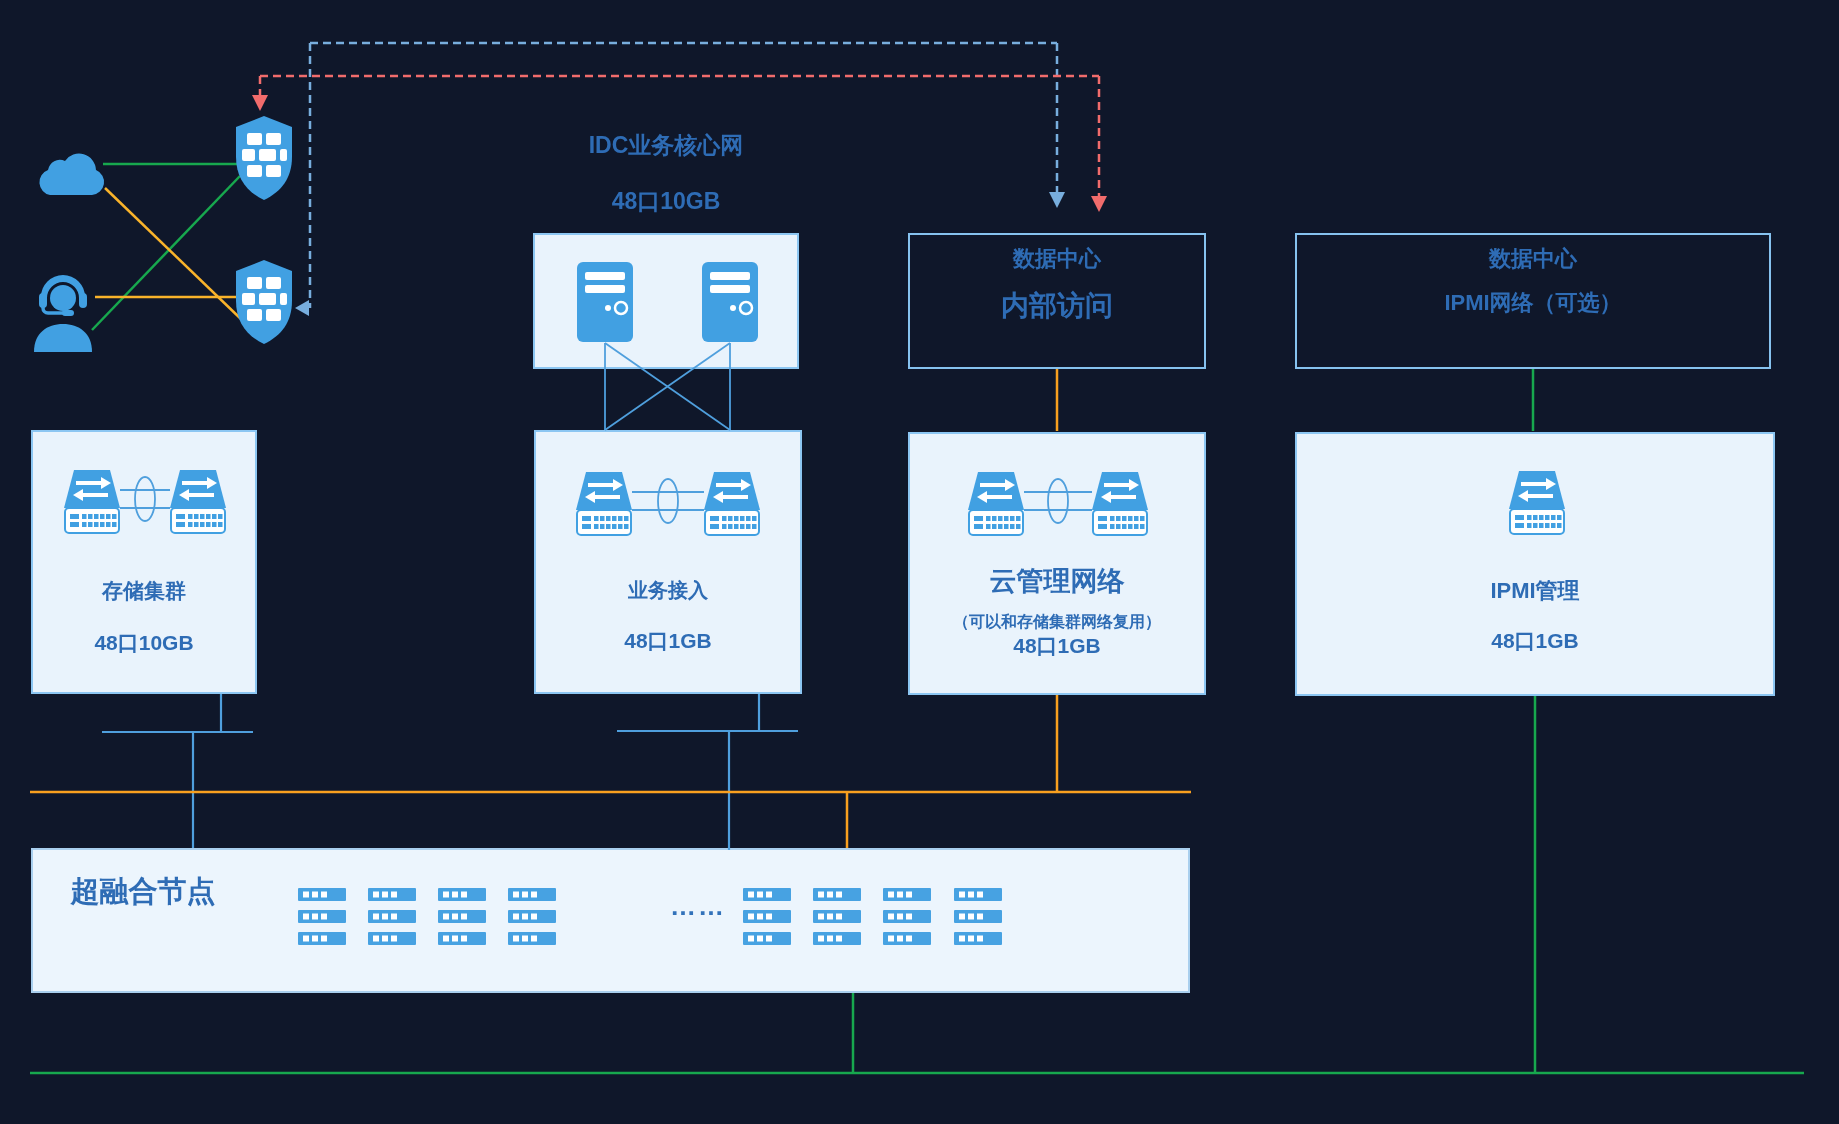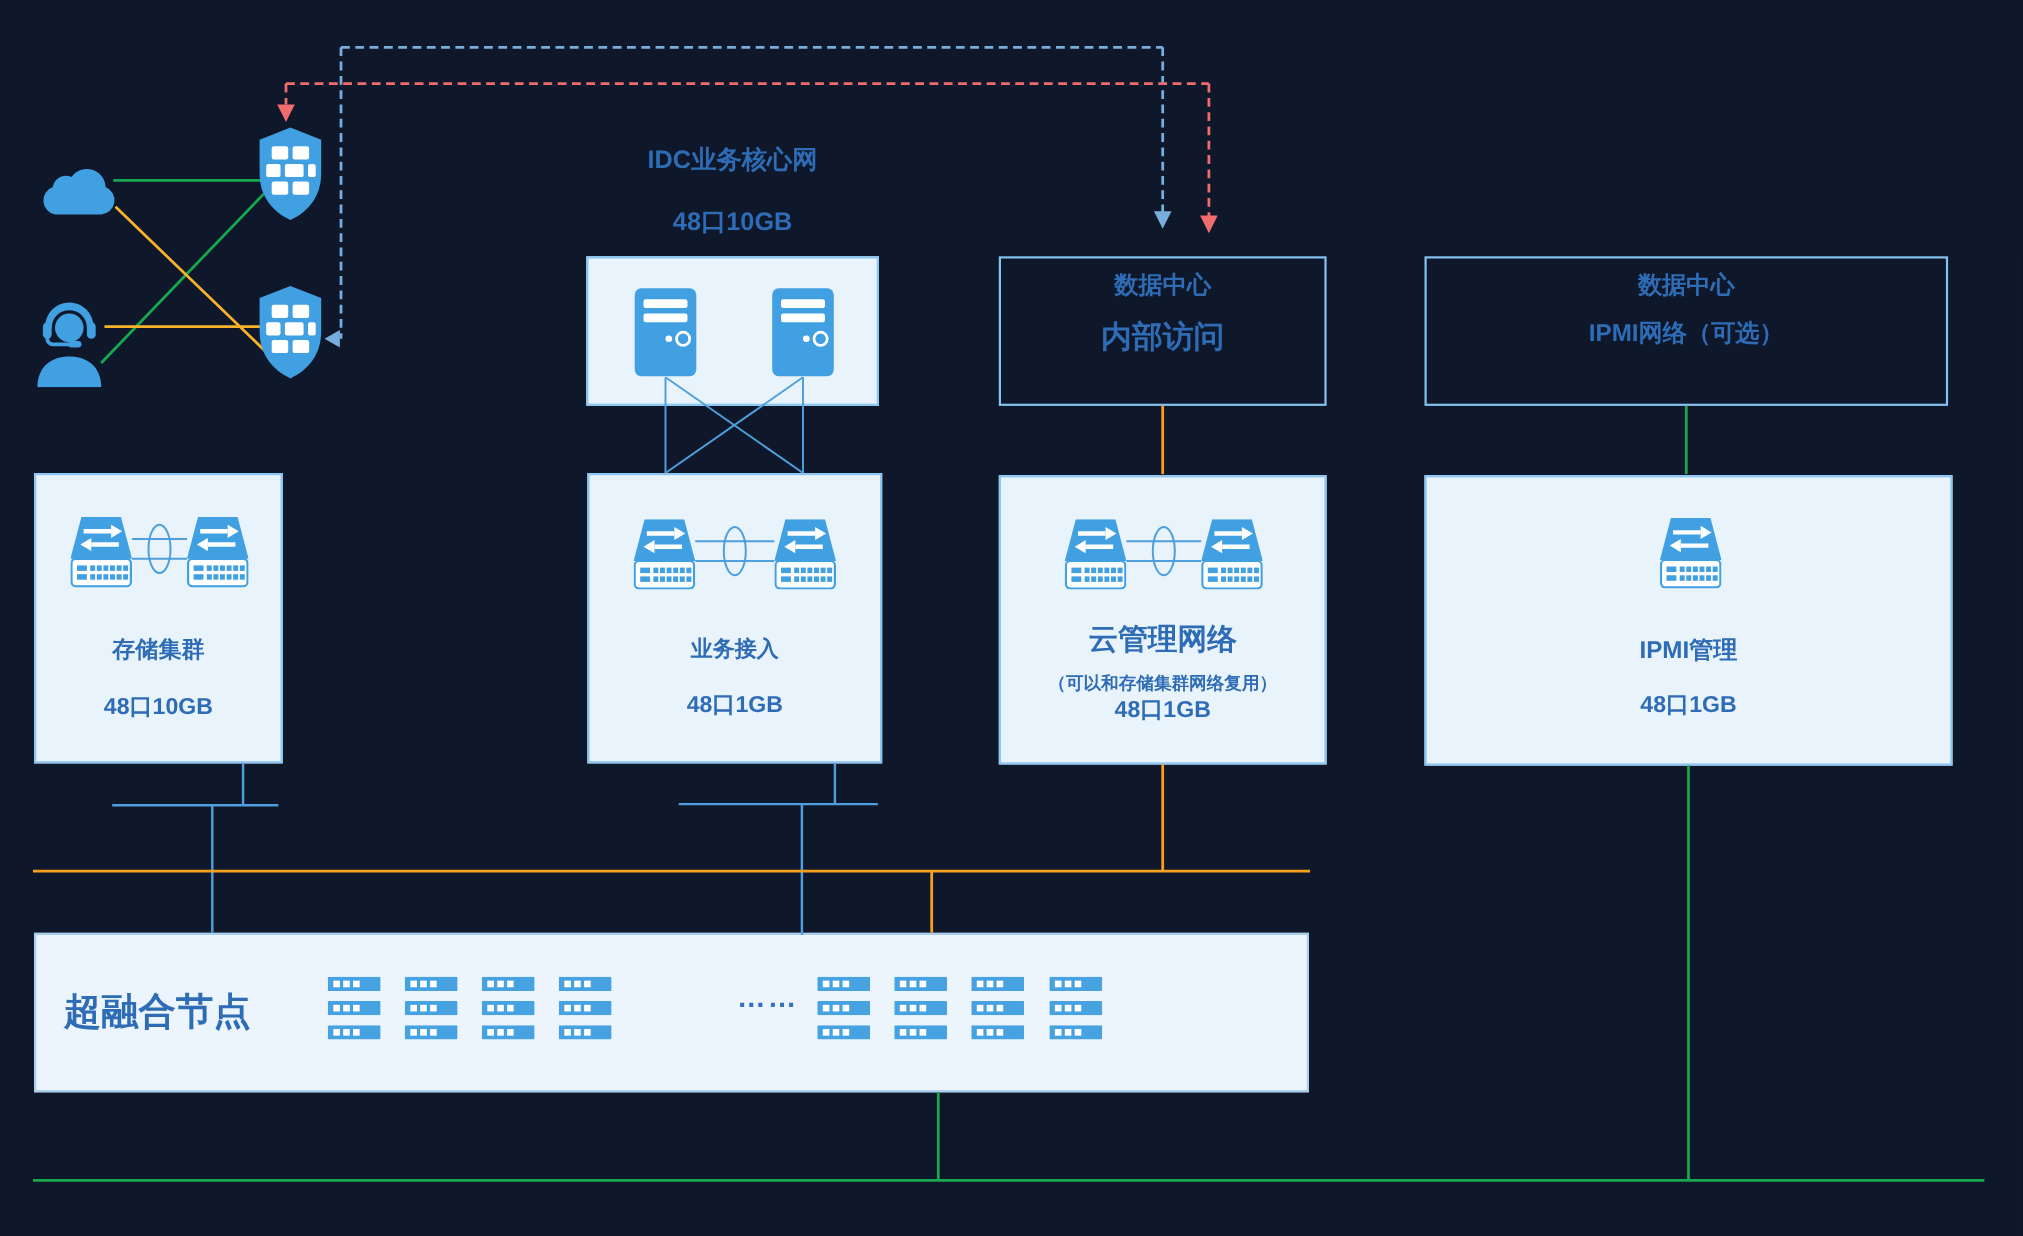--- a/index.html
+++ b/index.html
@@ -235,16 +235,16 @@
   <div class="lbl" style="left:668px;top:579px;font-size:20px;">业务接入</div>
   <div class="lbl" style="left:668px;top:629px;font-size:21px;">48口1GB</div>
 
   <div class="lbl" style="left:1057px;top:566px;font-size:27px;">云管理网络</div>
   <div class="lbl" style="left:1057px;top:601px;font-size:16px;margin-top:12px;">（可以和存储集群网络复用）</div>
   <div class="lbl" style="left:1057px;top:634px;font-size:21px;">48口1GB</div>
 
   <div class="lbl" style="left:1535px;top:578px;font-size:22px;">IPMI管理</div>
   <div class="lbl" style="left:1535px;top:629px;font-size:21px;">48口1GB</div>
 
-  <div class="lbl" style="left:143px;top:901px;font-size:34px;">超融合节点</div>
+  <div class="lbl" style="left:143px;top:875px;font-size:29px;">超融合节点</div>
   <div class="lbl" style="left:698px;top:892px;font-size:26px;letter-spacing:2px;color:#3272ba;">……</div>
 
 </div>
 
 </body></html>

